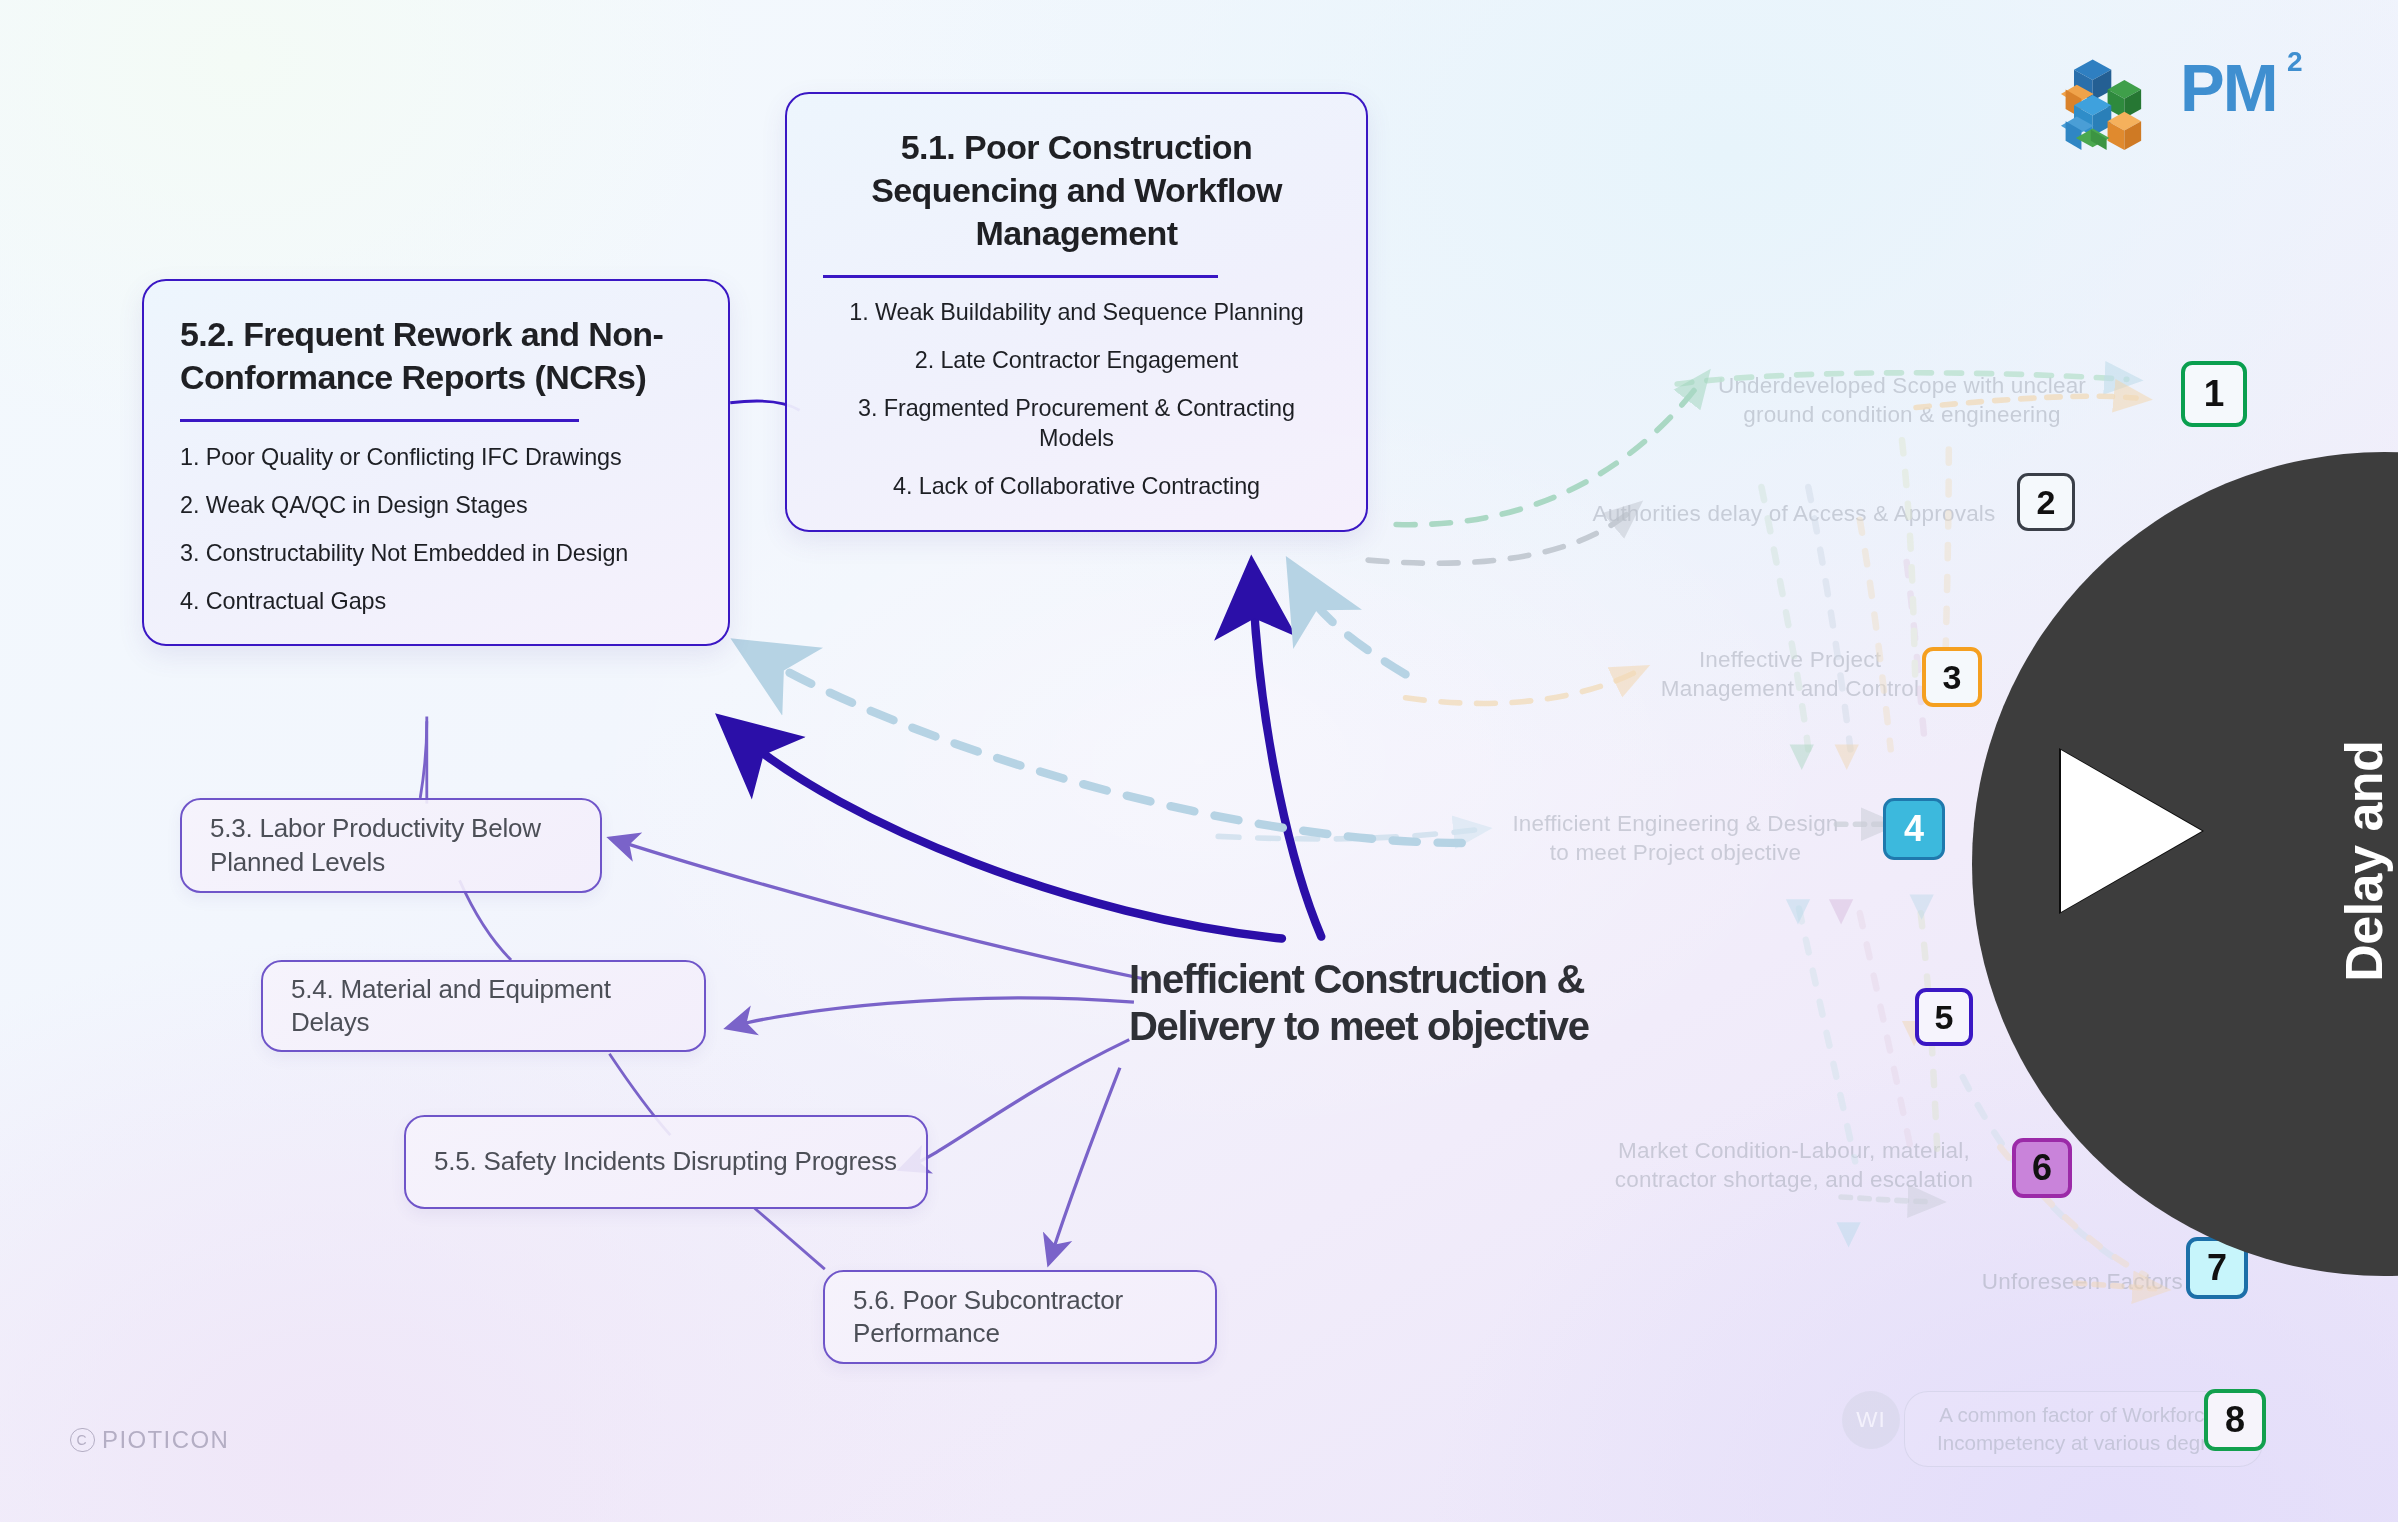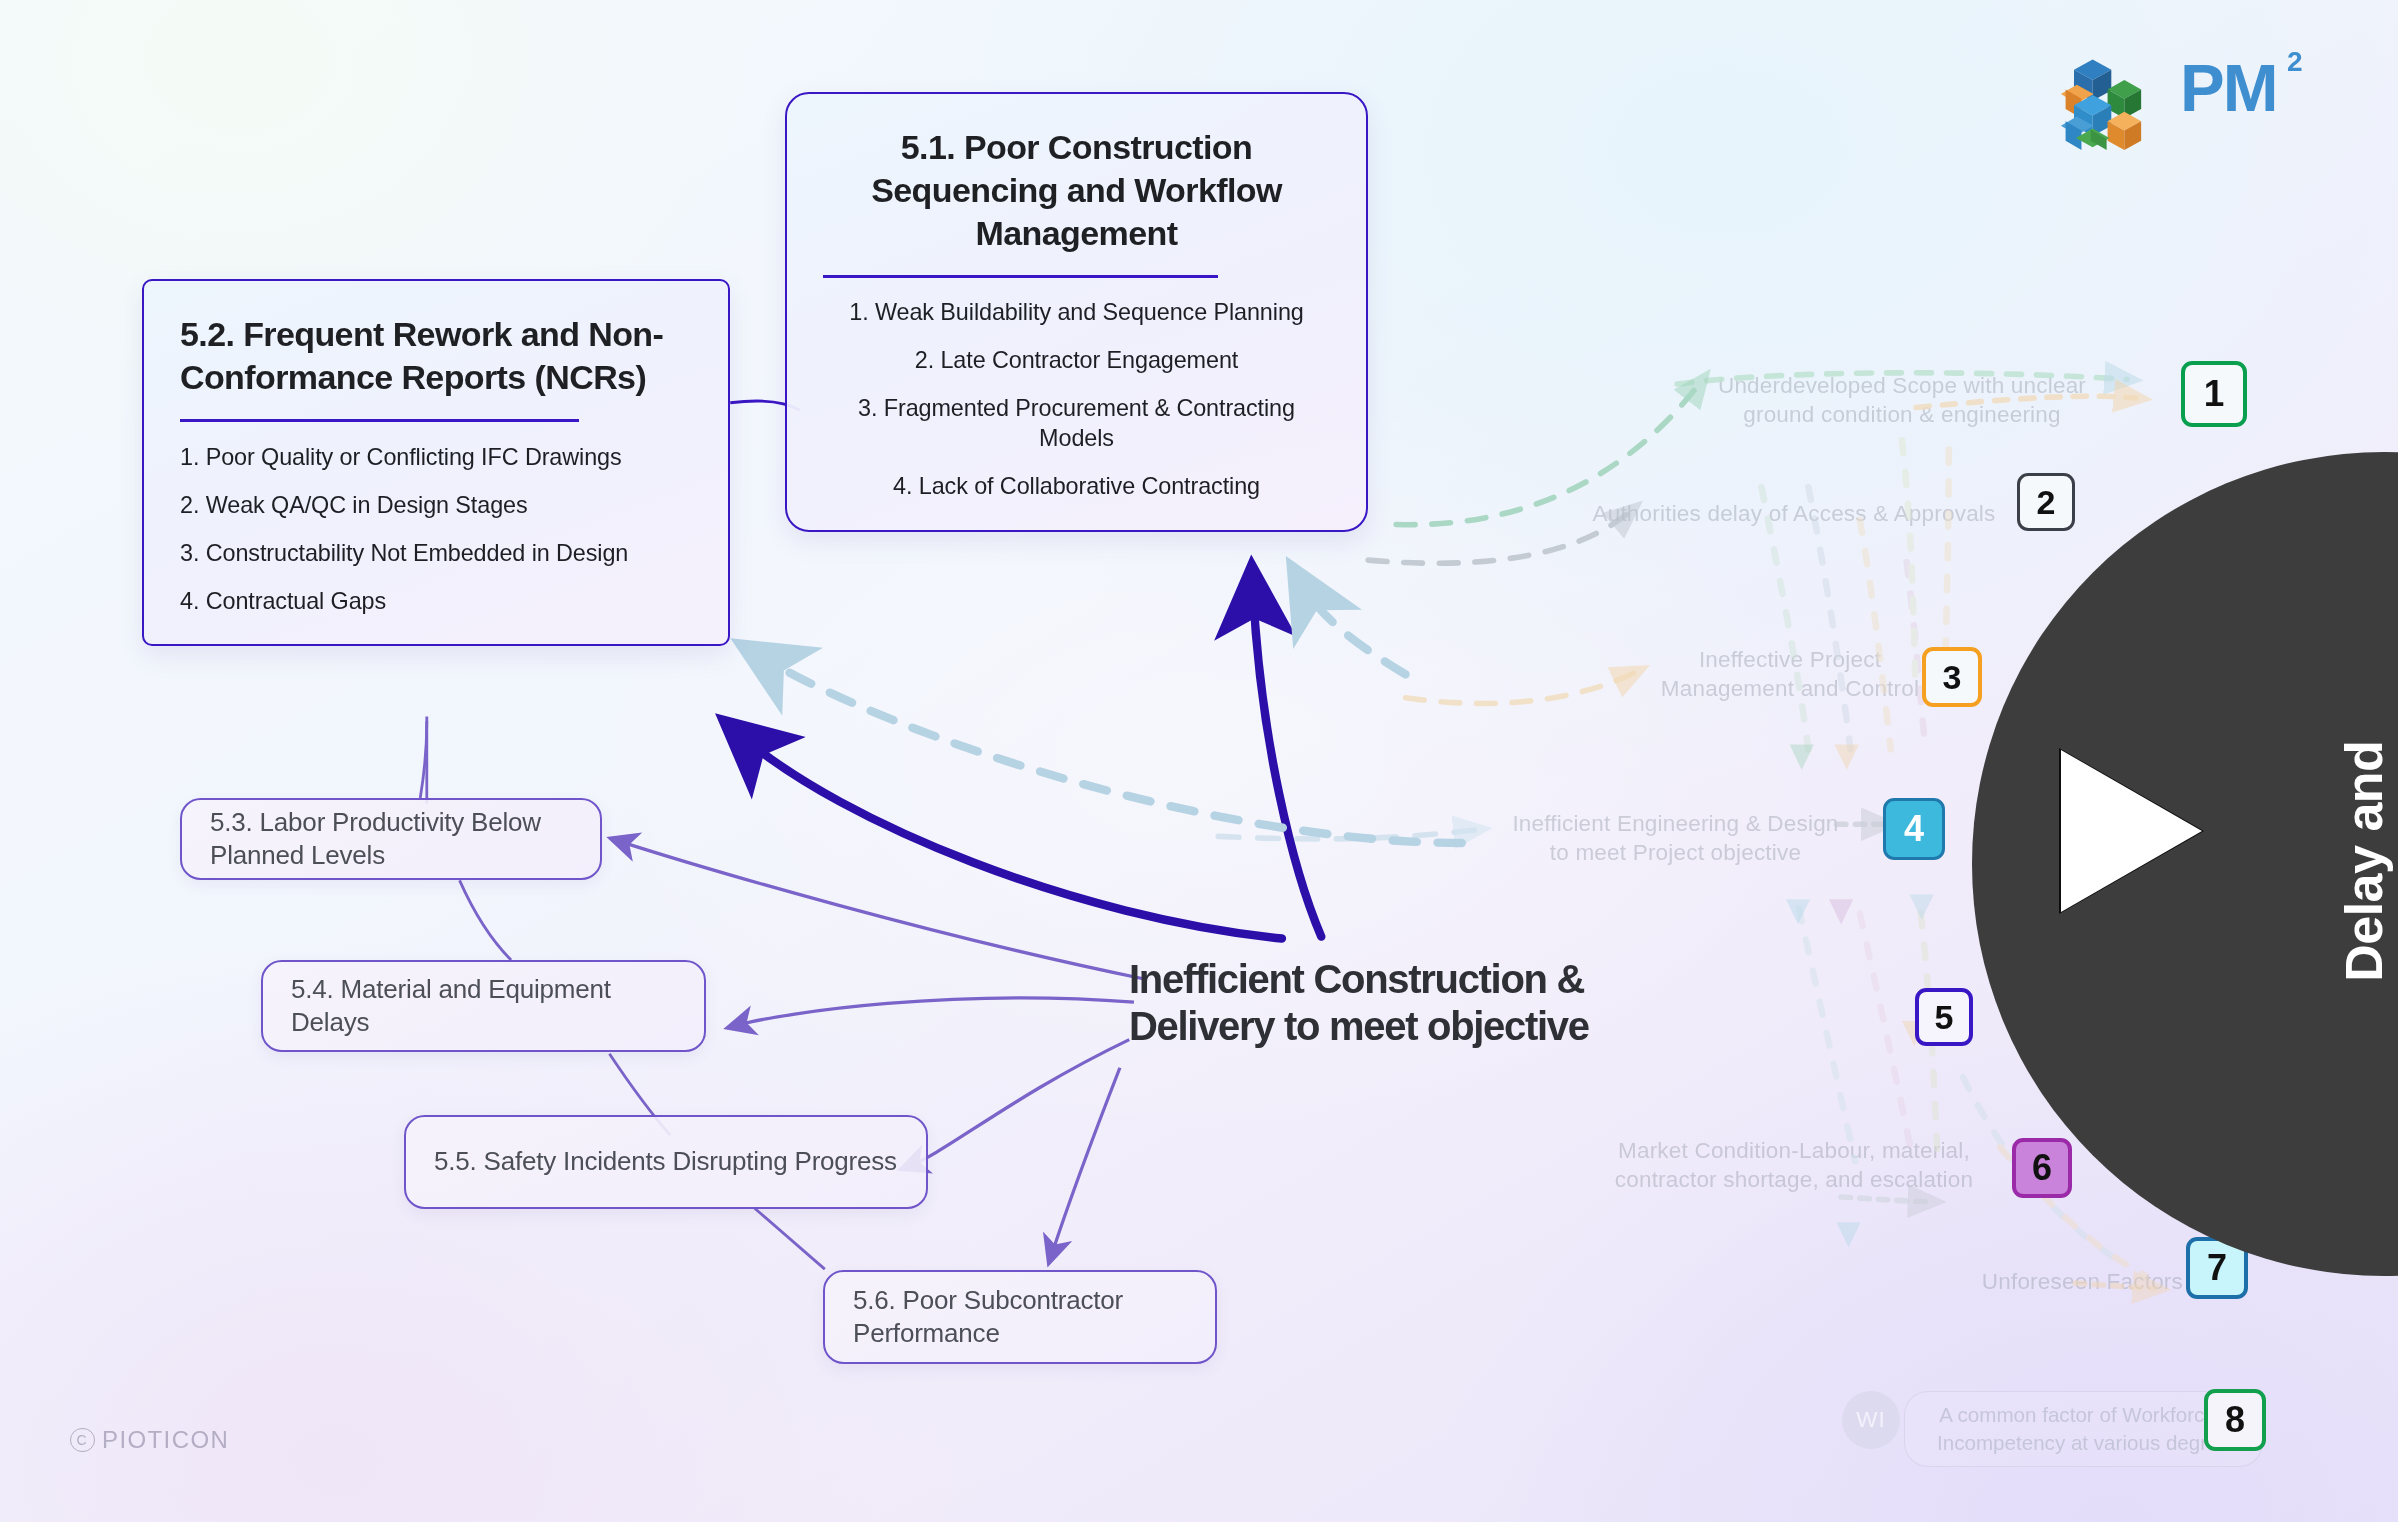--- a/index.html
+++ b/index.html
@@ -265,32 +265,32 @@
   <p class="card-title">5.1.  Poor Construction Sequencing and Workflow Management</p>
   <div class="card-rule"></div>
   <ul class="card-list">
     <li>1. Weak Buildability and Sequence Planning</li>
     <li>2. Late Contractor Engagement</li>
     <li>3. Fragmented Procurement &amp; Contracting Models</li>
     <li>4. Lack of Collaborative Contracting</li>
   </ul>
 </div>
 
-<div class="card card-major" style="left:142px;top:279px;width:588px;border-radius:10px;">
+<div class="card card-major" style="left:142px;top:279px;width:588px;">
   <p class="card-title">5.2.  Frequent Rework and Non-Conformance Reports (NCRs)</p>
   <div class="card-rule"></div>
   <ul class="card-list">
     <li>1. Poor Quality or Conflicting IFC Drawings</li>
     <li>2. Weak QA/QC in Design Stages</li>
     <li>3. Constructability Not Embedded in Design</li>
     <li>4. Contractual Gaps</li>
   </ul>
 </div>
 
-<div class="card card-minor" style="left:180px;top:798px;width:422px;height:82px;">
+<div class="card card-minor" style="left:180px;top:798px;width:422px;height:95px;">
   <span>5.3. Labor Productivity Below Planned Levels</span>
 </div>
 <div class="card card-minor" style="left:261px;top:960px;width:445px;height:92px;">
   <span>5.4. Material and Equipment Delays</span>
 </div>
 <div class="card card-minor" style="left:404px;top:1115px;width:524px;height:94px;">
   <span>5.5. Safety Incidents Disrupting Progress</span>
 </div>
 <div class="card card-minor" style="left:823px;top:1270px;width:394px;height:94px;">
   <span>5.6. Poor Subcontractor Performance</span>

